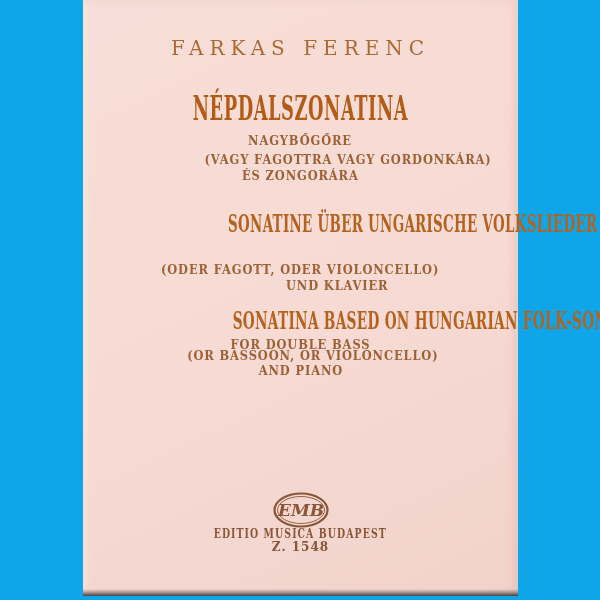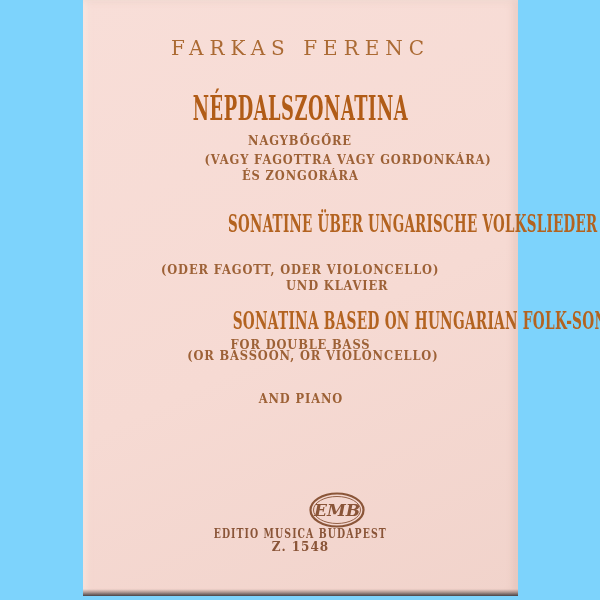--- a/index.html
+++ b/index.html
@@ -3,21 +3,21 @@
 <meta charset="utf-8">
 <style>
   html, body {
     margin: 0;
     padding: 0;
   }
   .canvas {
     position: relative;
     width: 600px;
     height: 600px;
-    background: #7dd3fc;
+    background: #0ea5e9;
     overflow: hidden;
     font-family: "DejaVu Serif", "Liberation Serif", serif;
   }
   .page {
     position: absolute;
     left: 83px;
     top: 0;
     width: 435px;
     height: 596px;
     background: linear-gradient(155deg, #f8ded8 0%, #f6dad3 55%, #f1d3cb 100%);
@@ -80,25 +80,24 @@
   .header .cond { letter-spacing: 0.5px; }
   .de-title { top: 212px; }
   .de-title .cond { transform: scaleX(0.56); }
   .de1 { top: 251px; }
   .de2 { top: 263px; }
   .de3 { top: 279px; padding-left: 37px; }
   .en-title { top: 309px; }
   .en-title .cond { transform: scaleX(0.57); }
   .en1 { top: 338px; }
   .en2 { top: 349px; padding-left: 12px; }
-  .en3 { top: 364px; margin-top: 28px; }
+  .en3 { top: 364px; }
   .logo-wrap {
     top: 491px;
     height: 38px;
-    padding-left: 36px;
   }
   .pub-name {
     top: 527px;
     font-size: 13px;
     font-weight: bold;
     letter-spacing: 1.5px;
     color: #8a5538;
   }
   .pub-name .cond { transform: scaleX(0.72); }
   .plate {

